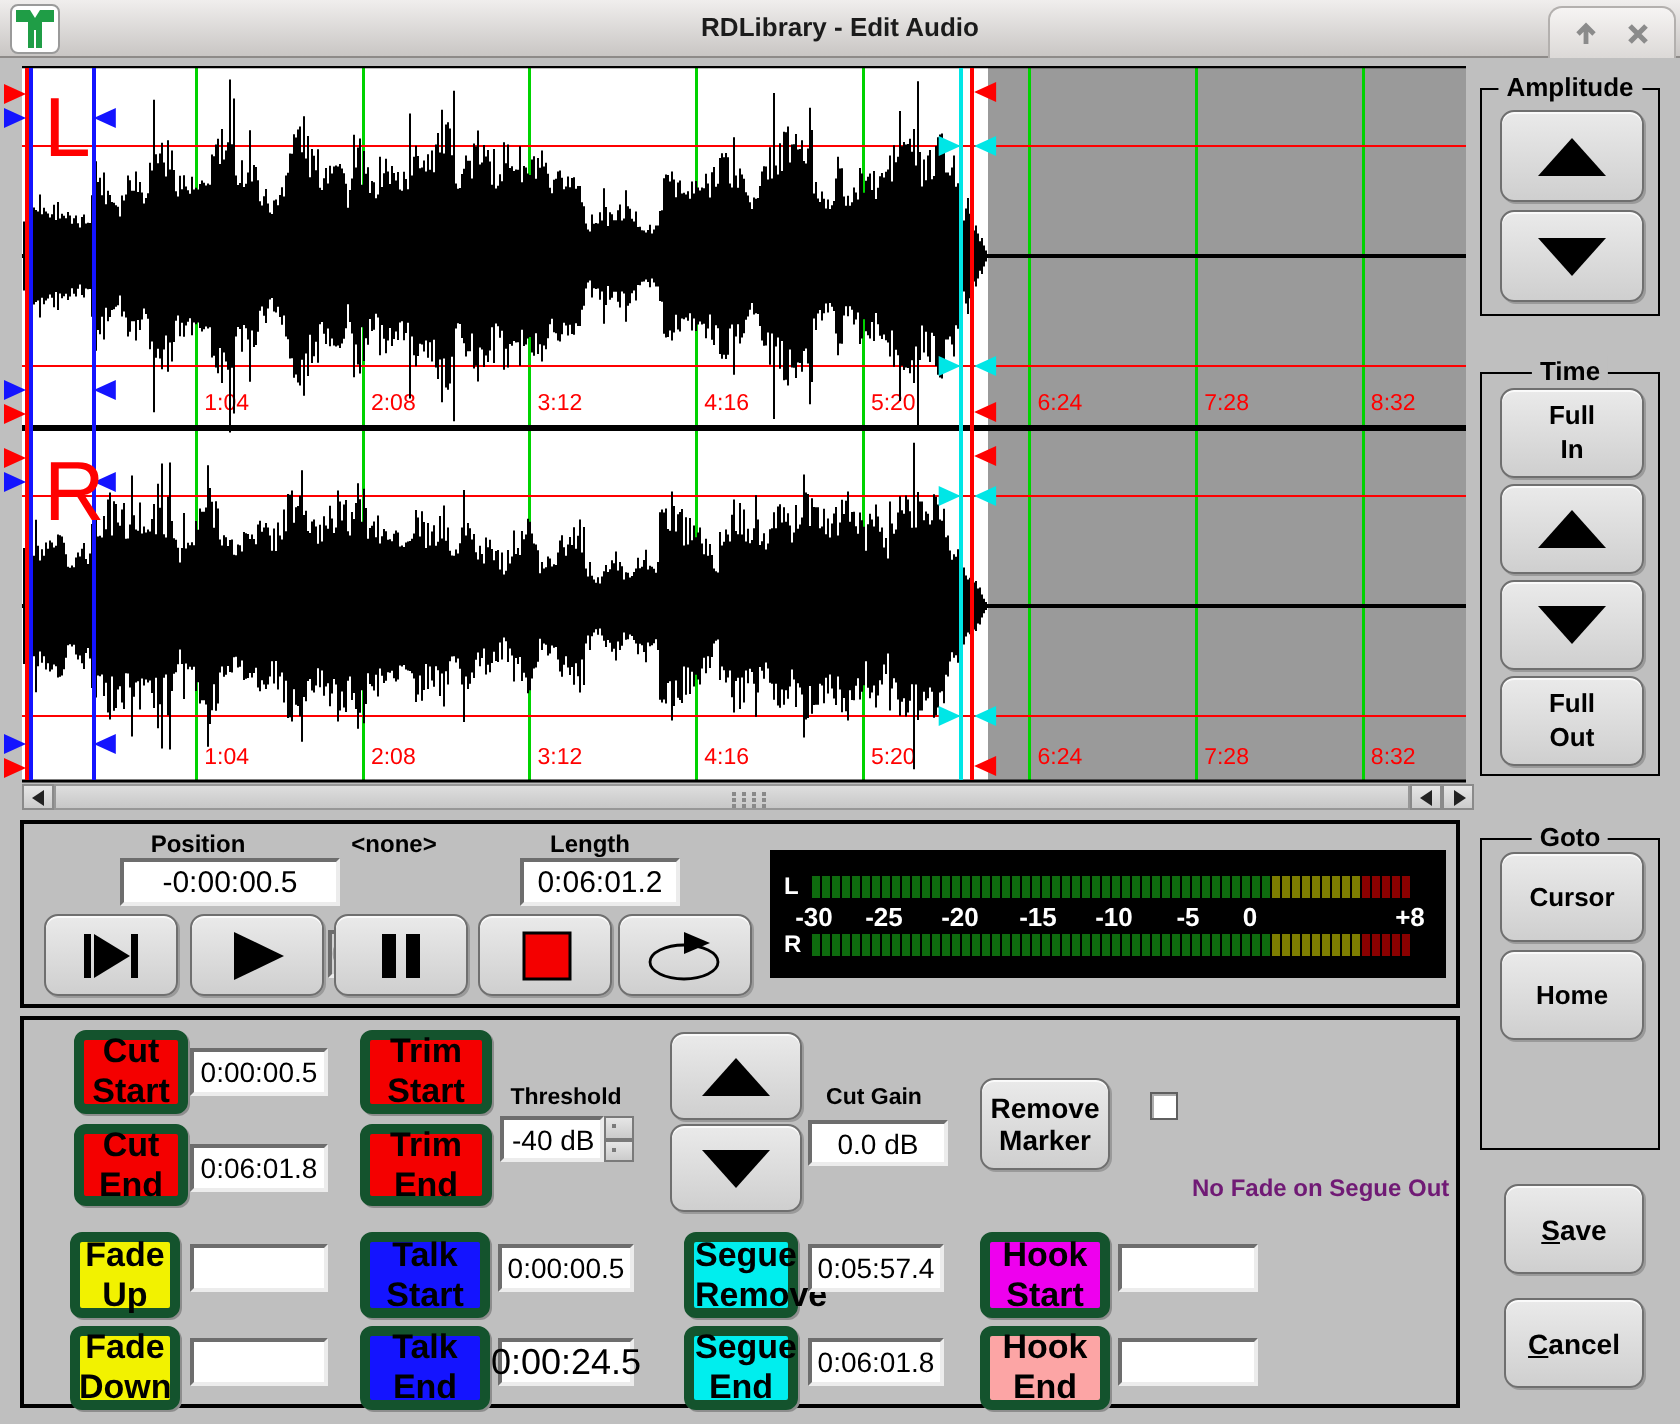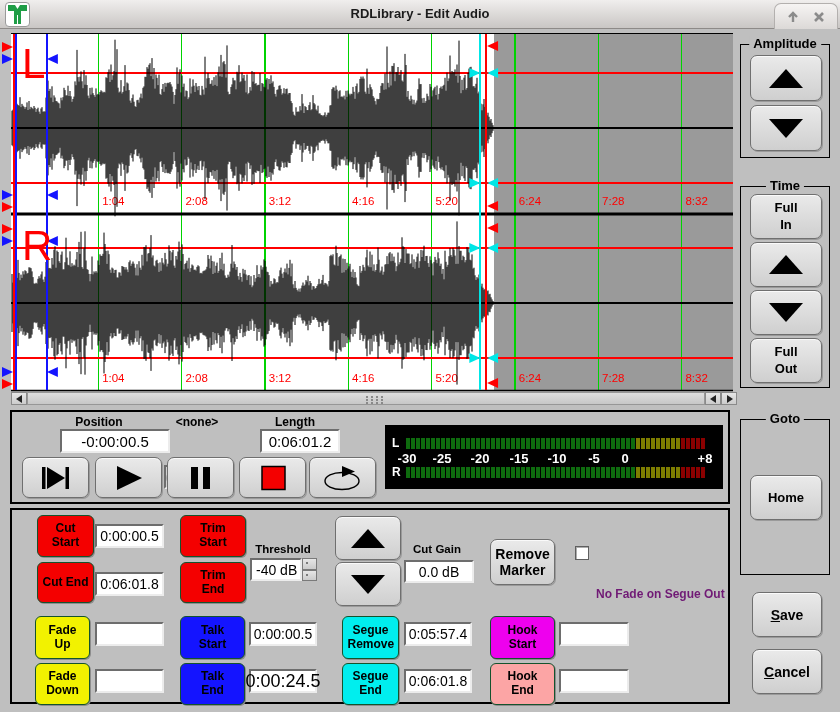--- a/index.html
+++ b/index.html
@@ -48,23 +48,23 @@
           border:1px solid #6f6f6f; border-radius:7px;
           box-shadow:inset 0 1px 0 #fafafa, 1px 1px 0 #9a9a9a;
           display:flex; align-items:center; justify-content:center;
           font-weight:bold; font-size:13px; color:#000; text-align:center; cursor:default; }
   .gbtn.wrap2 span { display:inline-block; max-width:38px; line-height:1.25; }
   .tri-up-lg { width:0; height:0; border-left:17px solid transparent;
                border-right:17px solid transparent; border-bottom:19px solid #000; }
   .tri-dn-lg { width:0; height:0; border-left:17px solid transparent;
                border-right:17px solid transparent; border-top:19px solid #000; }
 
-  .cbtn { position:absolute; border:1px solid #14532d; border-radius:6px;
+  .cbtn { position:absolute; border:5px solid #14532d; border-radius:6px;
           display:flex; align-items:center; justify-content:center; text-align:center;
-          font-weight:bold; font-size:12px; color:#000; line-height:1.15; padding:2px;
+          font-weight:bold; font-size:17px; color:#000; line-height:1.15; padding:2px;
           box-shadow:1px 1px 0 #8d8d8d; }
   .cbtn span { display:inline-block; max-width:46px; }
 
   .field { position:absolute; background:#fff; color:#000;
            border:2px solid; border-color:#6d6d6d #ececec #ececec #6d6d6d;
            font-size:15px; display:flex; align-items:center; justify-content:center;
            white-space:nowrap; }
   .field.disabled { background:#d2d2d2; color:#9b9b9b;margin-top:36px; }
 
   .panel { position:absolute; border:2px solid #000; background:#bfbfbf; }
@@ -231,20 +231,21 @@
     <div class="gbtn" style="left:9px; top:103px; width:72px; height:45px;">
       <div class="tri-dn-lg"></div>
     </div>
     <div class="gbtn wrap2" style="left:9px; top:151px; width:72px; height:45px;">
       <span>Full Out</span>
     </div>
   </div>
 
   <div class="groupbox" style="left:740px; top:419px; width:90px; height:156px;">
     <div class="glabel">Goto</div>
+    <div class="gbtn" style="left:9px; top:6px; width:72px; height:45px;">Cursor</div>
     <div class="gbtn" style="left:9px; top:55px; width:72px; height:45px;">Home</div>
   </div>
 
   <div class="gbtn" style="left:752px; top:592px; width:70px; height:45px; font-size:14px;"><u>S</u>ave</div>
   <div class="gbtn" style="left:752px; top:649px; width:70px; height:45px; font-size:14px;"><u>C</u>ancel</div>
 
   <div class="panel" style="left:10px; top:410px; width:720px; height:94px;">
     <div class="flabel" style="left:37px; top:3px; width:100px;">Position</div>
     <div class="field" style="left:48px; top:17px; width:110px; height:24px;">-0:00:00.5</div>
     <div class="flabel" style="left:135px; top:3px; width:100px;">&lt;none&gt;</div>

